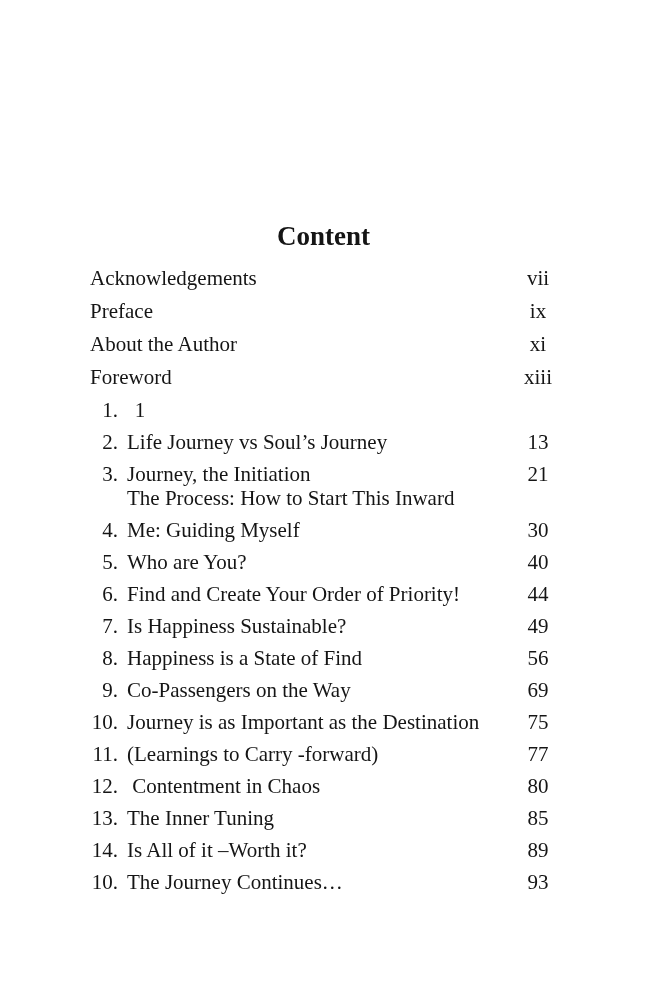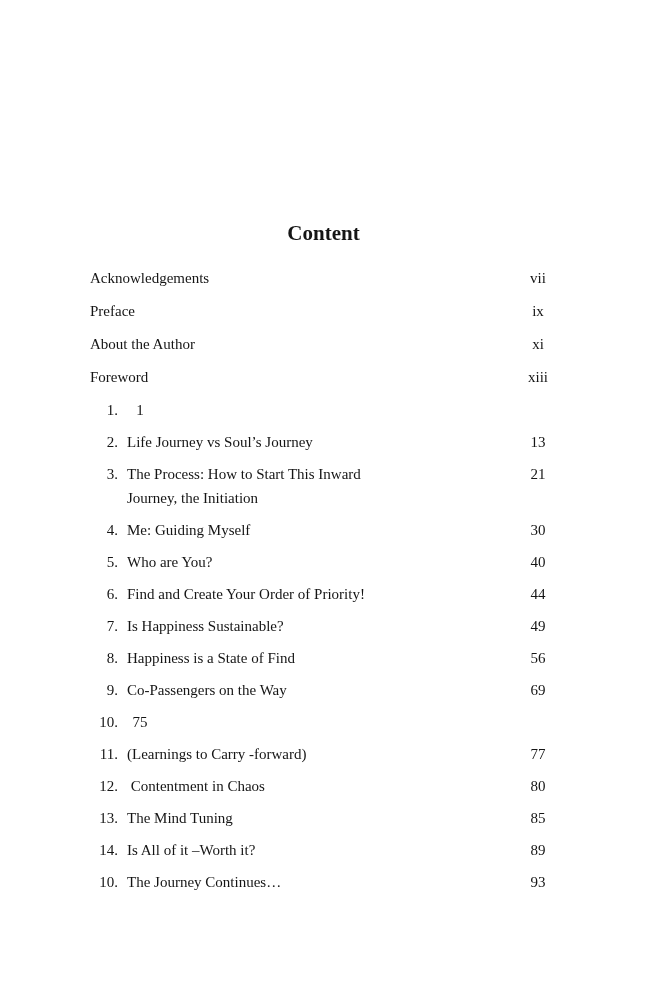--- a/index.html
+++ b/index.html
@@ -17,29 +17,29 @@
     height: 1000px;
     background: #ffffff;
     overflow: hidden;
   }
   .title {
     position: absolute;
     top: 221px;
     left: 0;
     width: 100%;
     text-align: center;
-    font-size: 21px;
+    font-size: 27px;
     font-weight: 700;
   }
   .toc {
     position: absolute;
     top: 266px;
     left: 90px;
     width: 470px;
-    font-size: 15px;
+    font-size: 21px;
     line-height: 24px;
   }
   .row {
     display: flex;
     align-items: flex-start;
     margin-bottom: 8px;
   }
   .row.front { margin-bottom: 9px; }
   .num {
     flex: 0 0 28px;
@@ -87,22 +87,22 @@
       <div class="row chapter">
         <div class="num">2.</div>
         <div class="titlecol">
           <div class="line">Life Journey vs Soul’s Journey</div>
         </div>
         <div class="pagenum">13</div>
       </div>
       <div class="row chapter">
         <div class="num">3.</div>
         <div class="titlecol">
+          <div class="line">Journey, the Initiation</div>
           <div class="line">The Process: How to Start This Inward</div>
-          <div class="line">Journey, the Initiation</div>
         </div>
         <div class="pagenum">21</div>
       </div>
       <div class="row chapter">
         <div class="num">4.</div>
         <div class="titlecol">
           <div class="line">Me: Guiding Myself</div>
         </div>
         <div class="pagenum">30</div>
       </div>
@@ -136,40 +136,43 @@
       </div>
       <div class="row chapter">
         <div class="num">9.</div>
         <div class="titlecol">
           <div class="line">Co-Passengers on the Way</div>
         </div>
         <div class="pagenum">69</div>
       </div>
       <div class="row chapter">
         <div class="num">10.</div>
+        <div class="titlecol">
+          <div class="line">Journey is as Important as the Destination</div>
+        </div>
         <div class="pagenum">75</div>
       </div>
       <div class="row chapter">
         <div class="num">11.</div>
         <div class="titlecol">
           <div class="line">(Learnings to Carry -forward)</div>
         </div>
         <div class="pagenum">77</div>
       </div>
       <div class="row chapter">
         <div class="num">12.</div>
         <div class="titlecol">
           <div class="line"> Contentment in Chaos</div>
         </div>
         <div class="pagenum">80</div>
       </div>
       <div class="row chapter">
         <div class="num">13.</div>
         <div class="titlecol">
-          <div class="line">The Mind Tuning</div>
+          <div class="line">The Inner Tuning</div>
         </div>
         <div class="pagenum">85</div>
       </div>
       <div class="row chapter">
         <div class="num">14.</div>
         <div class="titlecol">
           <div class="line">Is All of it –Worth it?</div>
         </div>
         <div class="pagenum">89</div>
       </div>

